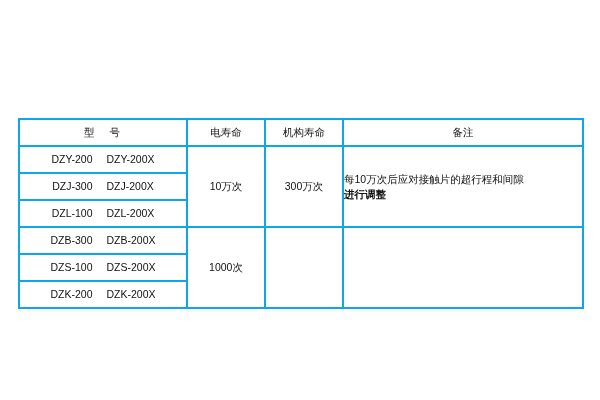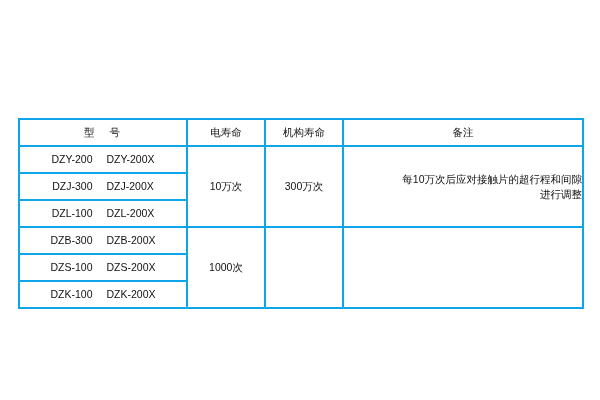--- a/index.html
+++ b/index.html
@@ -62,25 +62,25 @@
   .model-cell .m2 { display: inline-block; margin-left: 14px; }
 
   .center {
     text-align: center;
   }
   .remark {
     padding: 4px 8px 4px 10px;
     font-size: 10.5px;
     line-height: 1.9;
     vertical-align: top;
-    text-align: right;
+    text-align: left;
     margin-top: 30px;
   }
   .remark .line1 { display: block; }
-  .remark .line2 { display: block; }
+  .remark .line2 { display: block; font-weight: bold; }
   .blank { }
 </style>
 </head>
 <body>
 
 <div class="page">
   <div class="table-wrap">
     <table class="spec">
       <colgroup>
         <col class="col-model">
@@ -138,19 +138,19 @@
         </tr>
 
         <tr>
           <td class="model-cell">
             <span class="m1">DZS-100</span><span class="m2">DZS-200X</span>
           </td>
         </tr>
 
         <tr>
           <td class="model-cell">
-            <span class="m1">DZK-100</span><span class="m2">DZK-200X</span>
+            <span class="m1">DZK-200</span><span class="m2">DZK-200X</span>
           </td>
         </tr>
       </tbody>
     </table>
   </div>
 </div>
 
 </body></html>

